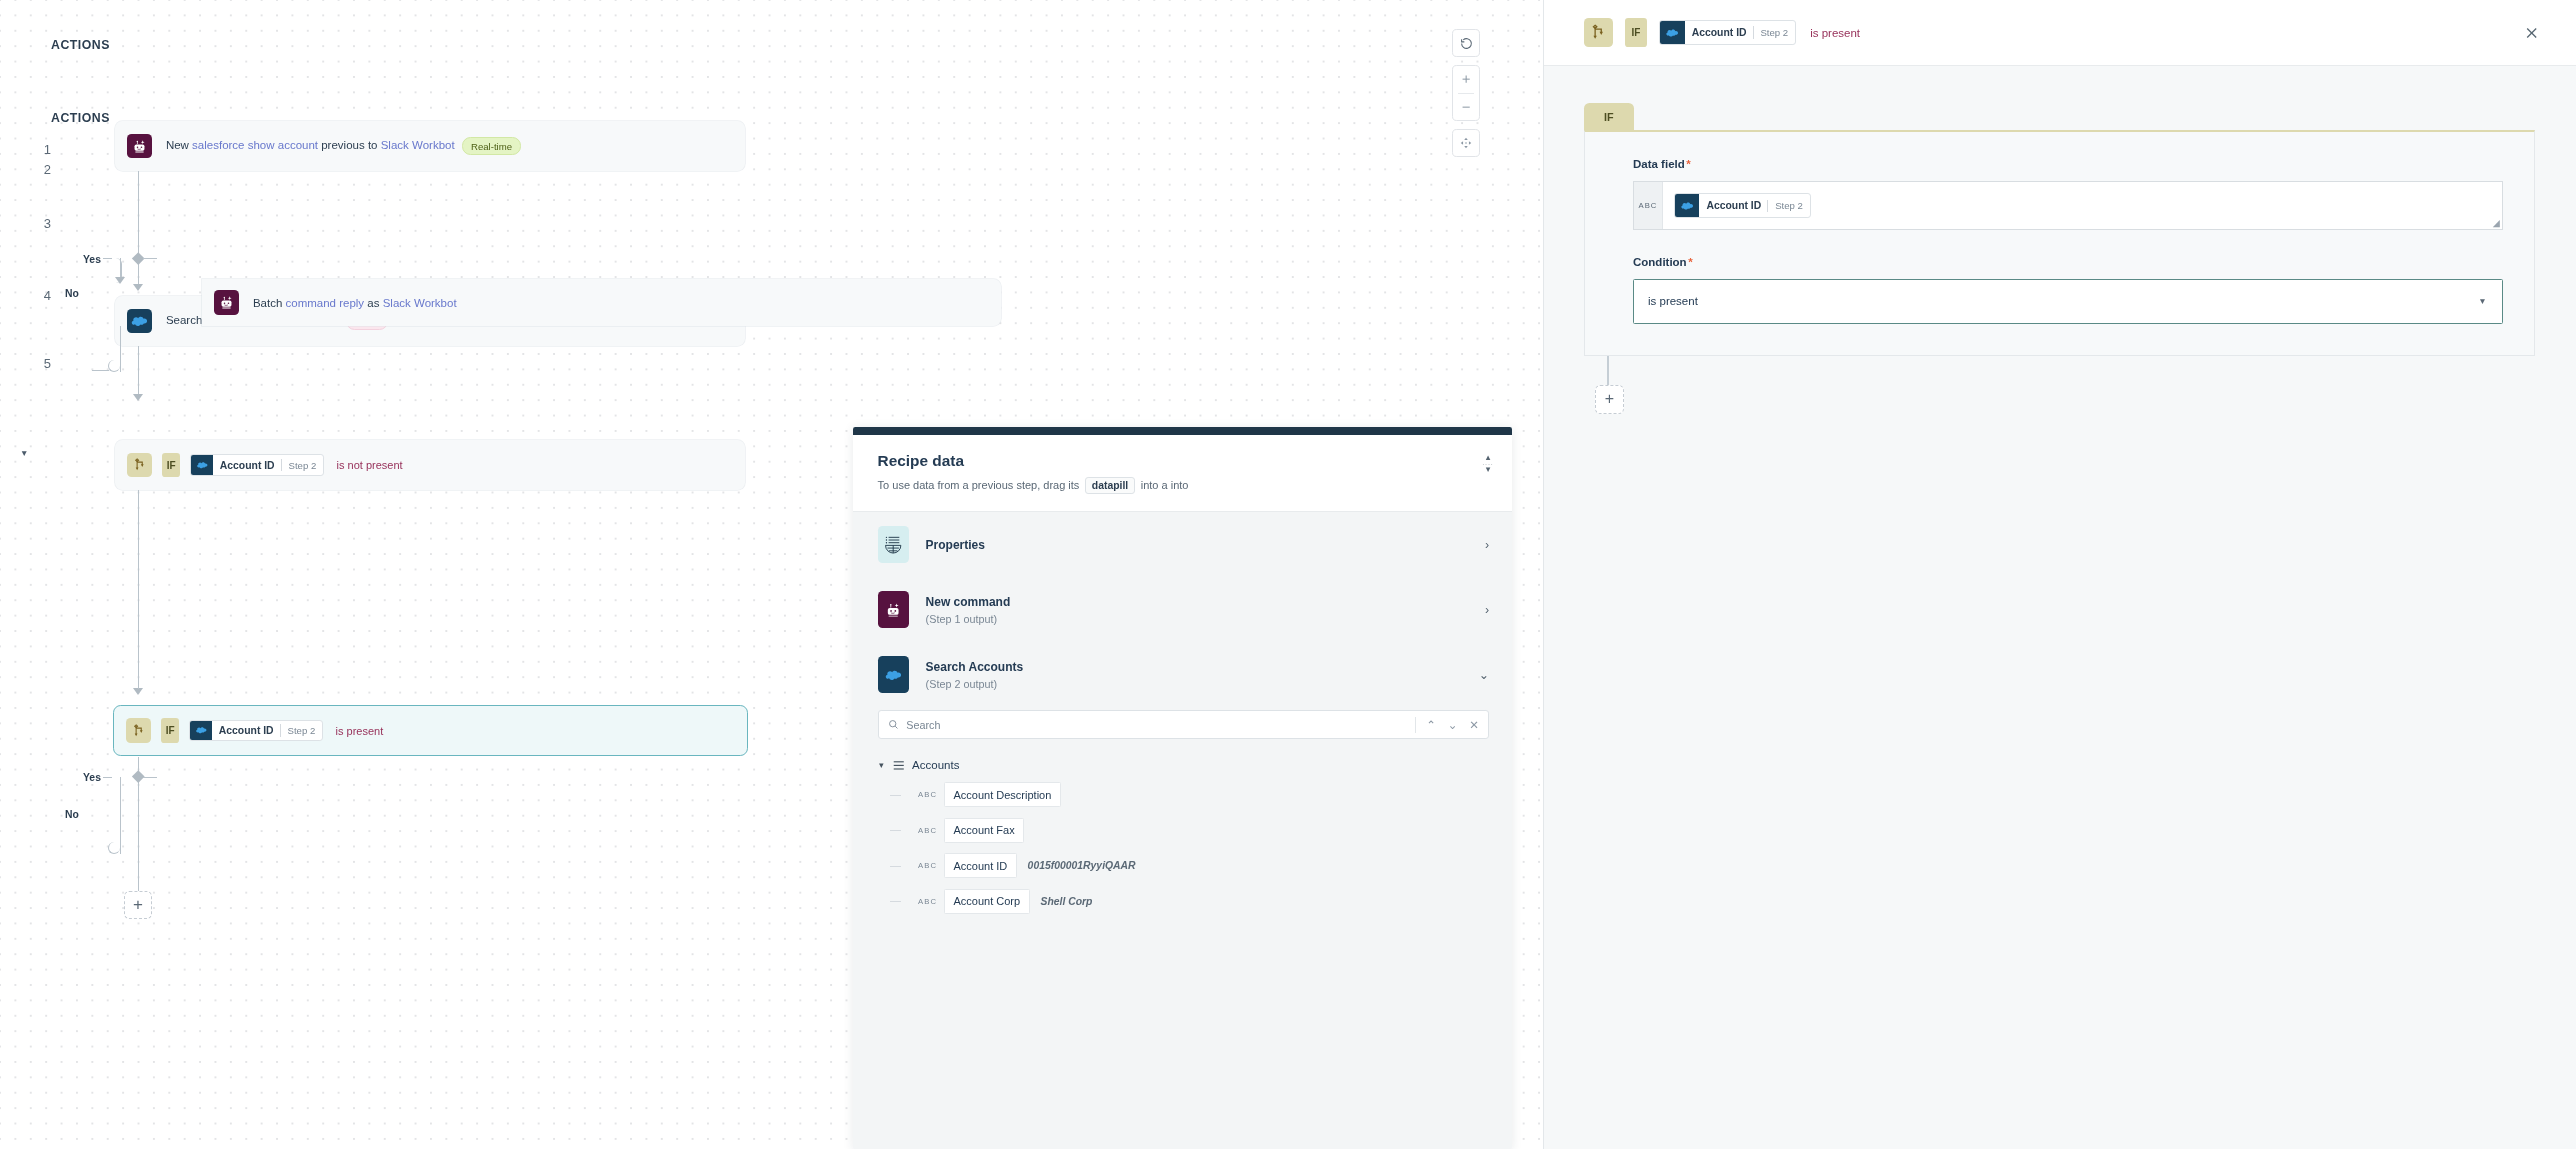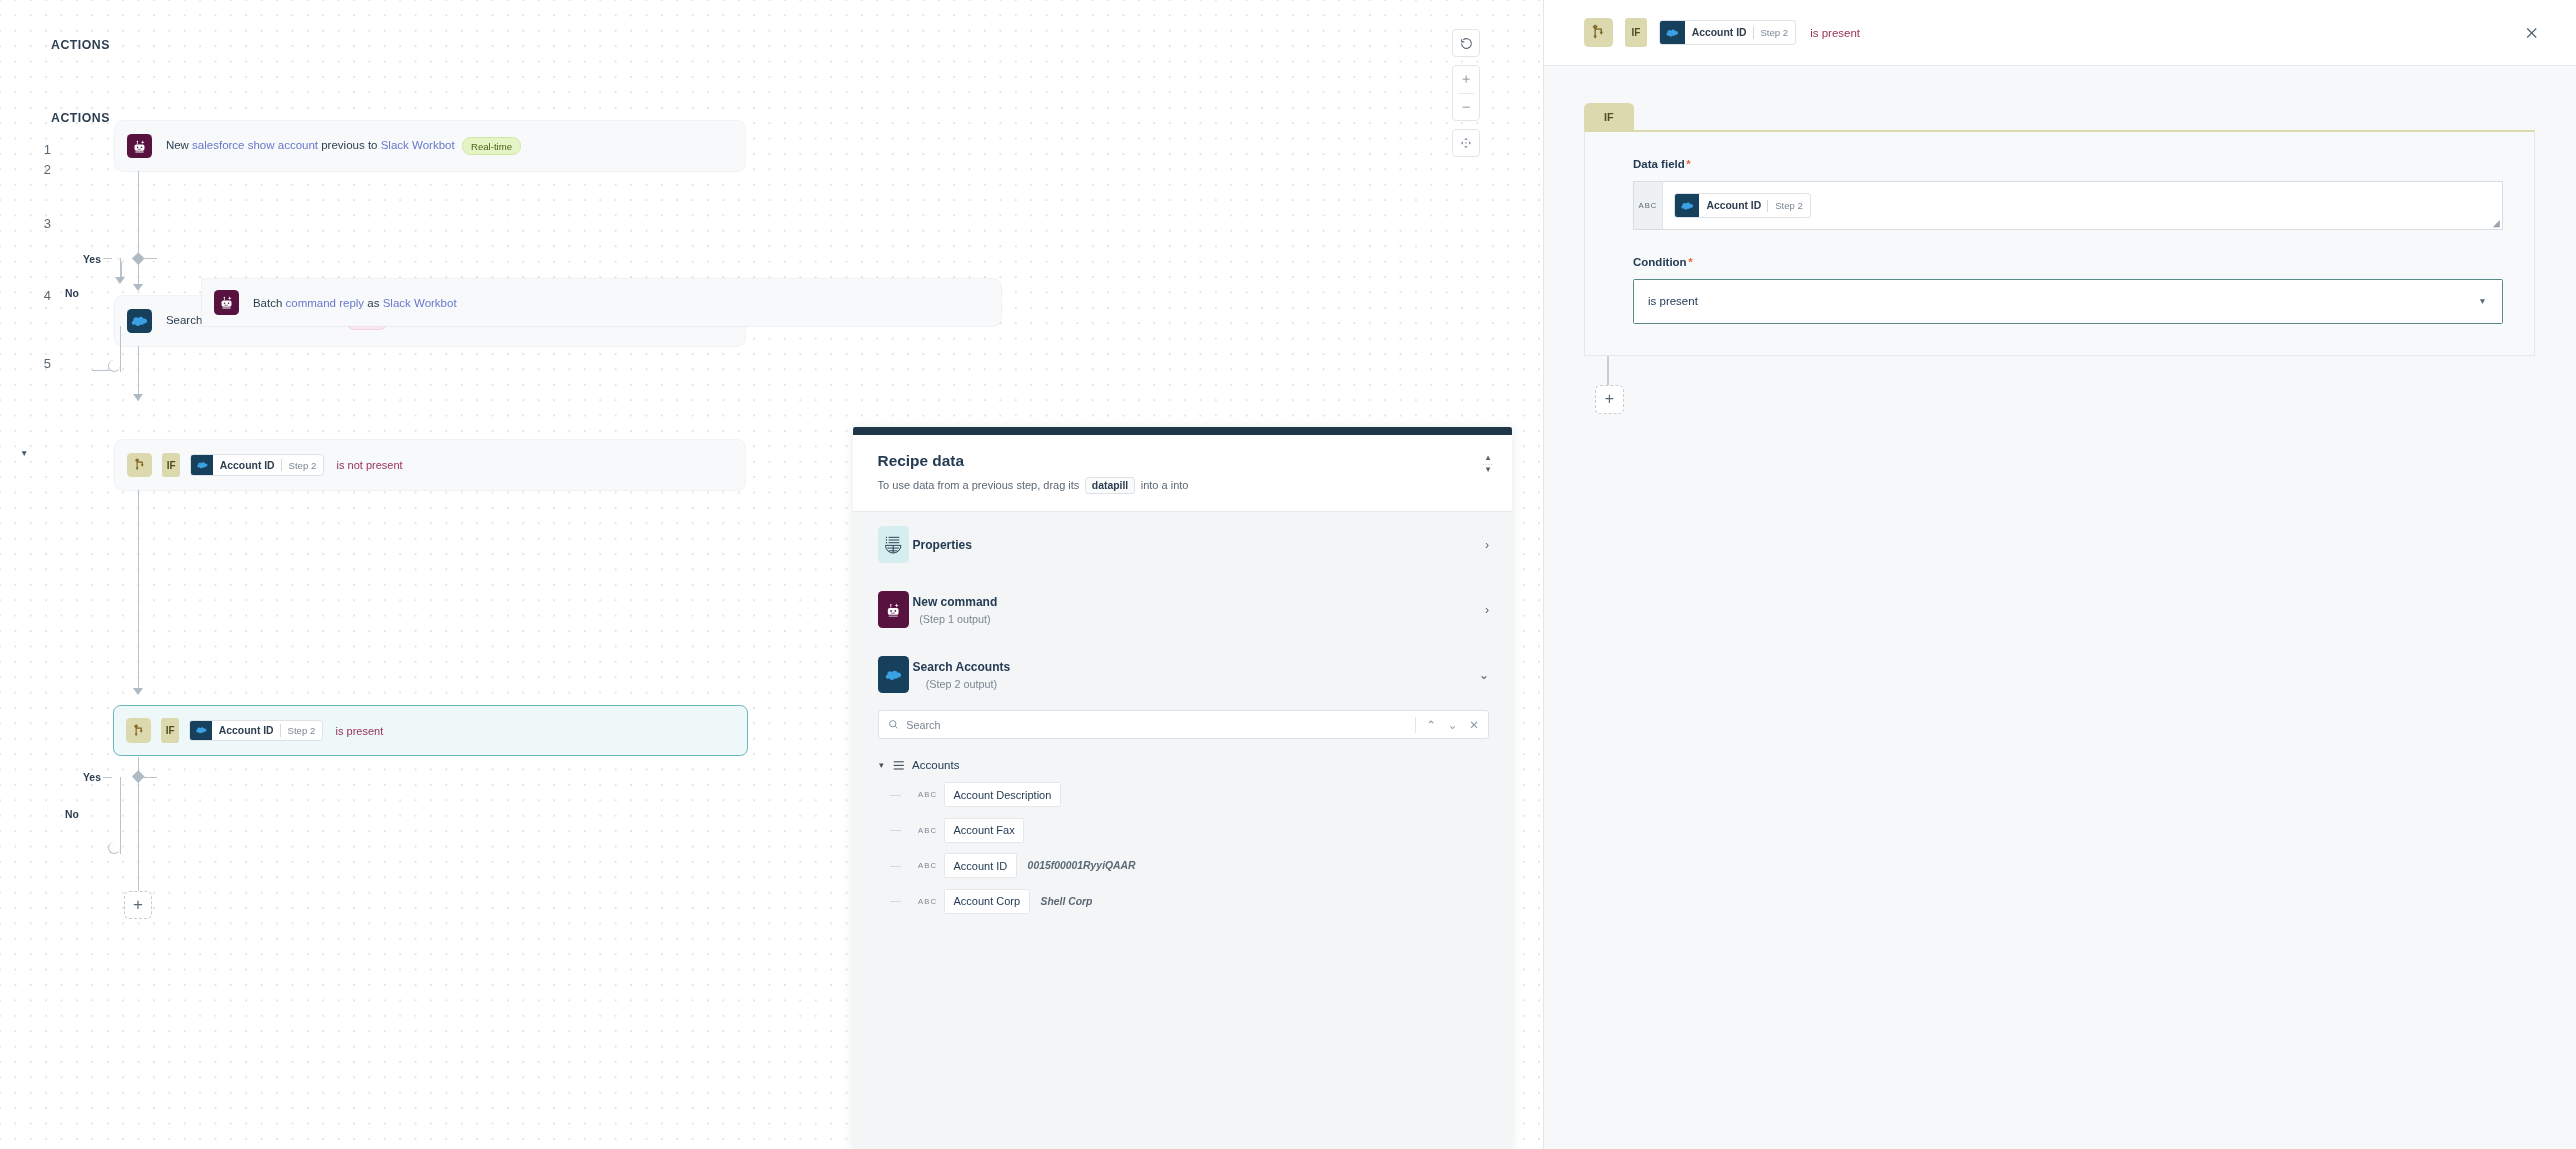--- a/index.html
+++ b/index.html
@@ -125,21 +125,21 @@
   }
   .rp-resize { position:absolute; right:18.4px; top:20px; color:#54636f; line-height:6.1px; font-size:9.2px; text-align:center; cursor:ns-resize;}
   .rp-body { flex:1; overflow:hidden; }
   .rp-row {
     display:flex;align-items:center; padding:14px 23px 14px 24.6px; position:relative; cursor:pointer;
   }
   .rp-row .rp-ico { width:31px;height:37px;border-radius:4.6px;flex:0 0 31px;display:flex;align-items:center;justify-content:center;}
   .rp-row .rp-ico.props { background:#d6eef0; }
   .rp-row .rp-ico.slack { background:#57123f; }
   .rp-row .rp-ico.sf { background:#17405c; }
-  .rp-row .rp-label { margin-left:4px;text-align:center; }
+  .rp-row .rp-label { margin-left:17px; }
   .rp-row .rp-label .l1 { font-size:12px; font-weight:700; color:#243b53;}
   .rp-row .rp-label .l2 { font-size:10.8px; color:#7a8794; margin-top:3.8px;}
   .rp-row .chev { position:absolute; right:23px; color:#54636f; font-size:12.3px; }
   .rp-search {
     margin: 3.1px 23px 0 24.6px; height:29px; background:#fff; border:0.8px solid #dde2e6; border-radius:3.1px;
     display:flex;align-items:center; padding:0 3.1px 0 9.2px;
   }
   .rp-search .ph { margin-left:7.7px; font-size:10.8px; color:#7a8794; flex:1;}
   .rp-search .sep { width:0.8px;height:15.4px;background:#e2e6e9; margin:0 4.6px;}
   .rp-search .nav { width:21.5px;text-align:center;color:#8c98a4;font-size:11.5px;cursor:pointer;}

